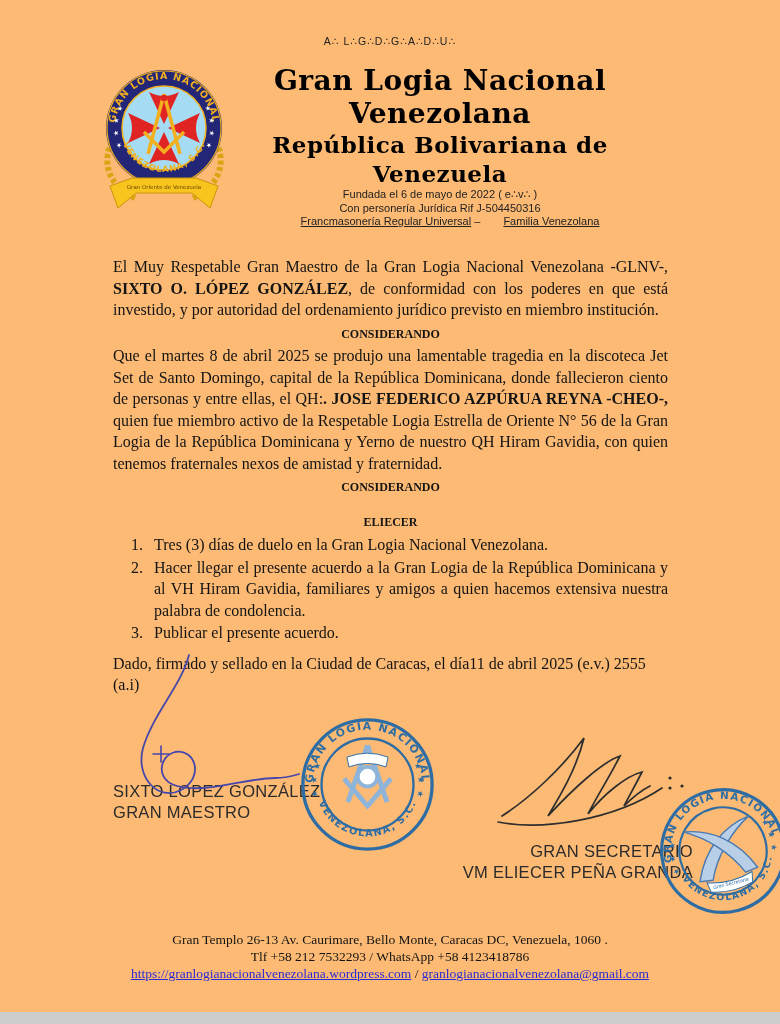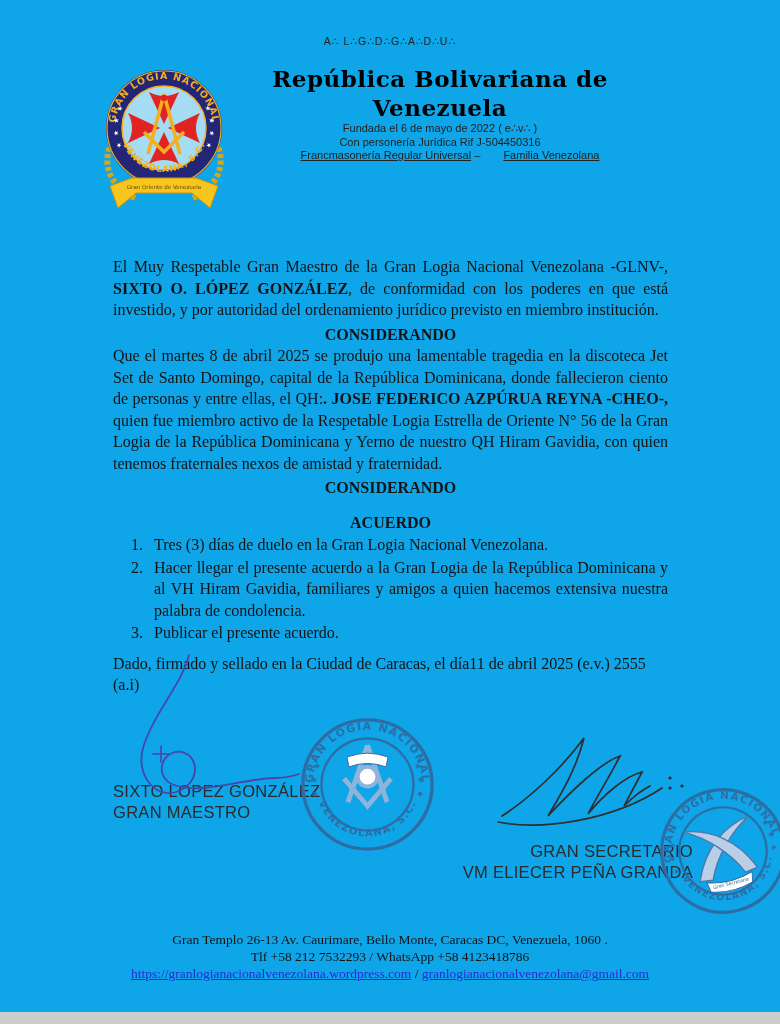--- a/index.html
+++ b/index.html
@@ -1,17 +1,17 @@
 <!DOCTYPE html>
 <html><head>
 <meta charset="utf-8">
 <style>
   html,body { margin:0; padding:0; background:#ffffff; }
   .page {
-    position:relative; width:780px; height:1024px; background:#0ea5e9;
+    position:relative; width:780px; height:1024px; background:#fdba74;
     overflow:hidden; font-family:"Liberation Serif", serif; color:#111;
   }
   .invocation {
     position:absolute; top:35px; left:0; width:100%; text-align:center;
     font-family:"Liberation Sans", sans-serif; font-size:10.5px; letter-spacing:1px; color:#222;
   }
   .logo-wrap { position:absolute; left:93px; top:60px; width:142px; height:154px; }
   .header-block { position:absolute; left:222px; top:64px; width:436px; text-align:center; }
   .org-name {
     font-family:"DejaVu Serif", serif; font-weight:bold; font-size:28px; line-height:33px;
@@ -27,21 +27,21 @@
   .hdr-small .u { text-decoration:underline;padding-left:20px; }
   .doc-title {
     position:absolute; top:224px; left:113px; width:555px; text-align:center;
     font-weight:bold; font-size:17px; letter-spacing:0.3px;
   }
   .body-col {
     position:absolute; left:113px; top:256px; width:555px; z-index:1;
     font-size:16px; line-height:21.5px; color:#141414;
   }
   .para { text-align:justify; margin:0; }
-  .sect-h { text-align:center; font-weight:bold; font-size:16px; margin:3px 0 0 0; }
+  .sect-h { text-align:center; font-weight:bold; font-size:12px; margin:3px 0 0 0; }
   .sect-h.acuerda { margin-top:13px; }
   .b { font-weight:bold; }
   ol.acuerda-list { margin:1px 0 0 0; padding:0 0 0 34px; }
   ol.acuerda-list li { text-align:justify; padding-left:7px; margin:0 0 1px 0; }
   .closing { margin-top:9px; text-align:left; }
   .sig-svg { position:absolute; z-index:3; }
   .sig-name {
     position:absolute; z-index:2; font-family:"Liberation Sans", sans-serif;
     font-size:16.5px; line-height:21px; color:#2b2b2b; letter-spacing:0.3px;
   }
@@ -112,36 +112,37 @@
       </g>
 
       <g>
         <path d="M 17,126 L 39,118 L 103,118 L 125,126 L 117,148 L 99,133 L 43,133 L 25,148 Z" fill="#f7c51e" stroke="#c9940a" stroke-width="1"></path>
         <text x="71" y="128.5" font-size="5.5" text-anchor="middle" fill="#6b4a00">Gran Oriente de Venezuela</text>
       </g>
     </svg>
   </div>
 
   <div class="header-block">
+    <div class="org-name">Gran Logia Nacional Venezolana</div>
     <div class="country-name">República Bolivariana de Venezuela</div>
     <div class="hdr-small">Fundada el 6 de mayo de 2022 ( e∴v∴ )</div>
     <div class="hdr-small">Con personería Jurídica Rif J-504450316</div>
     <div class="hdr-small"><span class="u">Francmasonería Regular Universal</span><span> – </span><span class="u">Familia Venezolana</span></div>
   </div>
 
 
   <div class="body-col">
     <p class="para"><span>El Muy Respetable Gran Maestro de la Gran Logia Nacional Venezolana -GLNV-, </span><span class="b">SIXTO O. LÓPEZ GONZÁLEZ</span><span>, de conformidad con los poderes en que está investido, y por autoridad del ordenamiento jurídico previsto en miembro institución.</span></p>
 
     <div class="sect-h">CONSIDERANDO</div>
     <p class="para"><span>Que el martes 8 de abril 2025 se produjo una lamentable tragedia en la discoteca Jet Set de Santo Domingo, capital de la República Dominicana, donde fallecieron ciento de personas y entre ellas, el QH:</span><span class="b">. JOSE FEDERICO AZPÚRUA REYNA -CHEO-,</span><span> quien fue miembro activo de la Respetable Logia Estrella de Oriente N° 56 de la Gran Logia de la República Dominicana y Yerno de nuestro QH Hiram Gavidia, con quien tenemos fraternales nexos de amistad y fraternidad.</span></p>
 
     <div class="sect-h">CONSIDERANDO</div>
 
-    <div class="sect-h acuerda">ACUERDO</div>
+    <div class="sect-h acuerda">ELIECER</div>
     <ol class="acuerda-list">
       <li>Tres (3) días de duelo en la Gran Logia Nacional Venezolana.</li>
       <li>Hacer llegar el presente acuerdo a la Gran Logia de la República Dominicana y al VH Hiram Gavidia, familiares y amigos a quien hacemos extensiva nuestra palabra de condolencia.</li>
       <li>Publicar el presente acuerdo.</li>
     </ol>
 
     <p class="para closing">Dado, firmado y sellado en la Ciudad de Caracas, el día11 de abril 2025 (e.v.) 2555 (a.i)</p>
   </div>
 
   <svg class="sig-svg" style="left:115px; top:652px;" width="195" height="162" viewBox="0 0 195 162">

